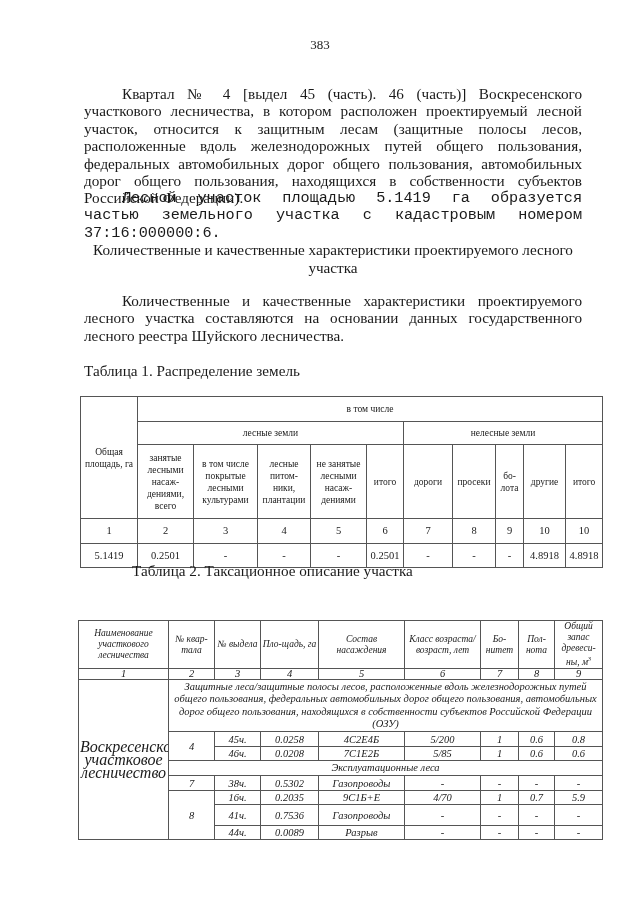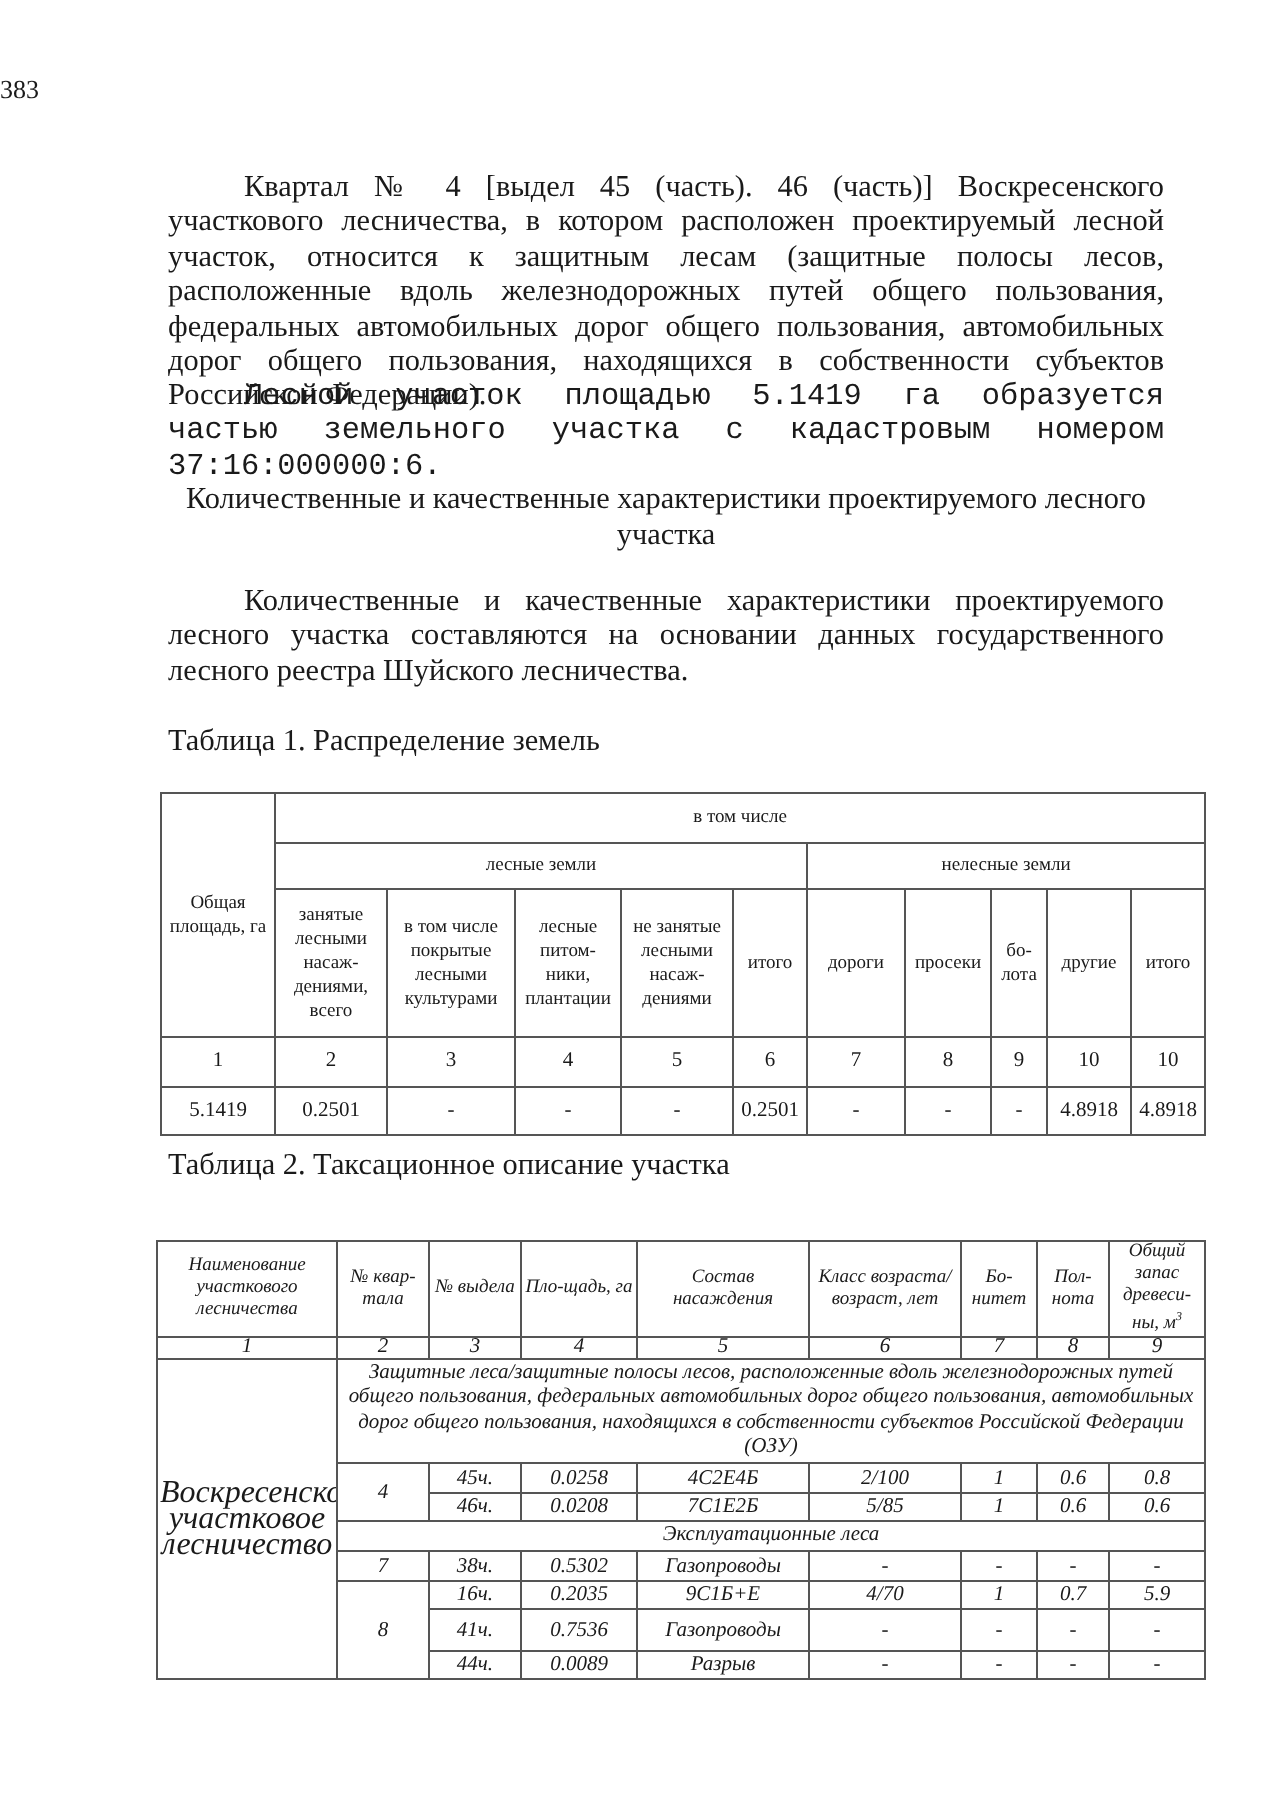--- a/index.html
+++ b/index.html
@@ -1,36 +1,36 @@
 <!DOCTYPE html>
 <html><head>
 <meta charset="utf-8">
 <style>
   html, body { margin: 0; padding: 0; background: #ffffff; }
   body {
     width: 640px; height: 905px; position: relative; overflow: hidden;
     font-family: "Liberation Serif", "DejaVu Serif", serif; color: #1a1a1a;
   }
-  .page-number { position: absolute; top: 37px; left: 0; width: 640px; font-size: 13px; }
+  .page-number { position: absolute; top: 37px; left: 0; width: 640px; text-align: center; font-size: 13px; }
   .para {
     position: absolute; left: 84px; width: 498px;
     font-size: 15.2px; line-height: 17.4px; text-align: justify;
     margin: 0;
   }
   .para .indent { display: inline-block; width: 38px; }
   .p1 { top: 85px; }
   .p2 { top: 190px; font-family: Liberation Mono, monospace; }
   .section-title {
     position: absolute; top: 241px; left: 84px; width: 498px;
     font-size: 15.2px; line-height: 18px; text-align: center; margin: 0; font-weight: normal;
   }
   .p3 { top: 292px; }
   .table-caption { position: absolute; left: 84px; font-size: 15.2px; line-height: 18px; margin: 0; font-weight: normal; }
   .cap1 { top: 362px; }
-  .cap2 { top: 574px; }
+  .cap2 { top: 562px; margin-left: 48px; }
 
   table.grid { position: absolute; border-collapse: collapse; table-layout: fixed; }
   table.grid td { border: 1px solid #555; text-align: center; vertical-align: middle; padding: 0 1px; overflow: hidden; }
 
   #t1 { left: 80px; top: 396px; width: 522px; font-size: 9.5px; line-height: 12px; }
   #t1 .num td, #t1 .data td { font-size: 10.5px; }
 
   #t2 { left: 78px; top: 620px; width: 524px; font-size: 9.5px; line-height: 11px; font-style: italic; }
   #t2 td { padding: 0 1px; }
   #t2 .num td { font-size: 10.5px; line-height: 10px; }
@@ -155,21 +155,21 @@
   </tr>
   <tr class="group" style="height:52px">
     <td rowspan="9" style="font-size:16px;line-height:13px">Воскресенское участковое лесничество</td>
     <td colspan="8">Защитные леса/защитные полосы лесов, расположенные вдоль железнодорожных путей общего пользования, федеральных автомобильных дорог общего пользования, автомобильных дорог общего пользования, находящихся в собственности субъектов Российской Федерации (ОЗУ)</td>
   </tr>
   <tr class="body" style="height:15px">
     <td rowspan="2">4</td>
     <td>45ч.</td>
     <td>0.0258</td>
     <td>4С2Е4Б</td>
-    <td>2/100</td>
+    <td>5/200</td>
     <td>1</td>
     <td>0.6</td>
     <td>0.8</td>
   </tr>
   <tr class="body" style="height:14px">
     <td>46ч.</td>
     <td>0.0208</td>
     <td>7С1Е2Б</td>
     <td>5/85</td>
     <td>1</td>

